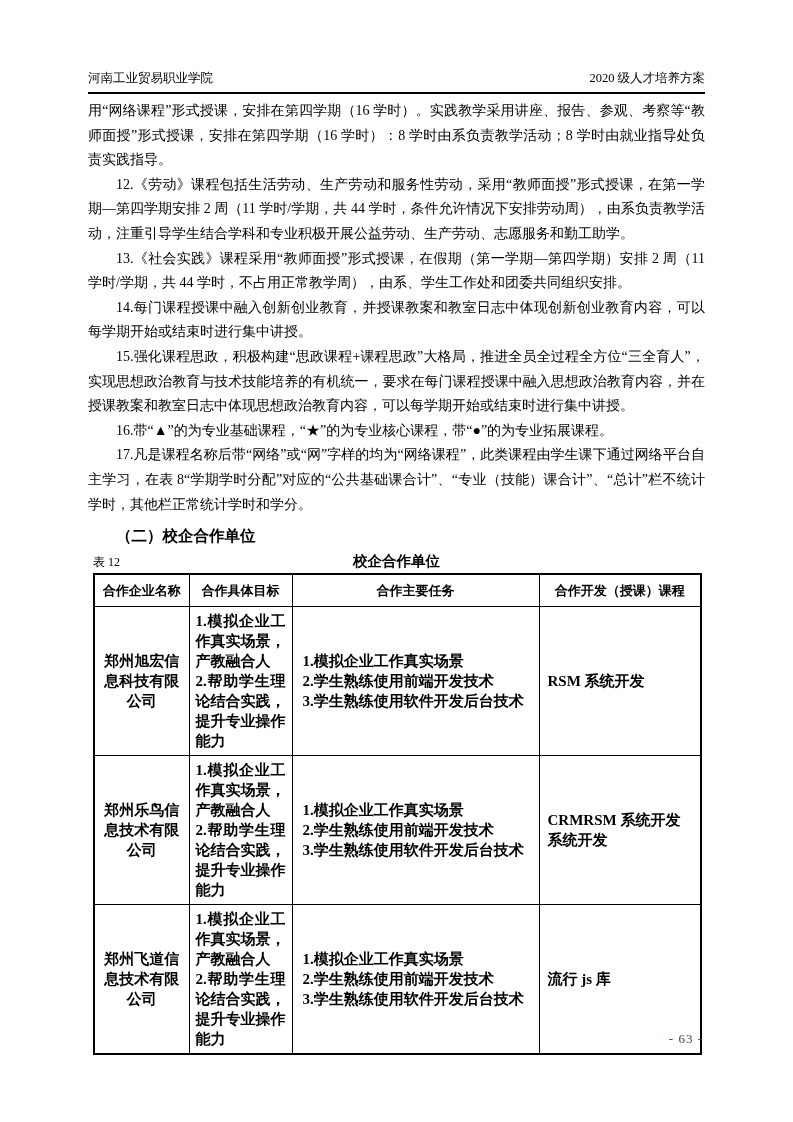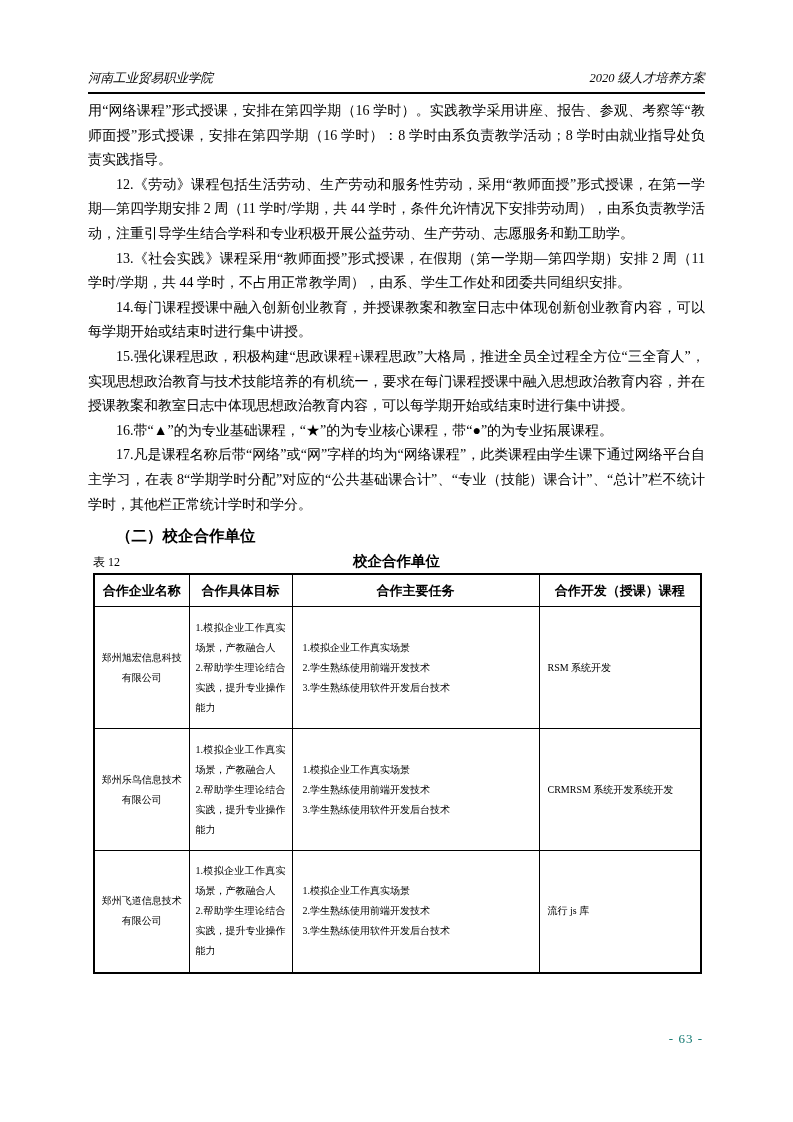--- a/index.html
+++ b/index.html
@@ -1,41 +1,41 @@
 <!DOCTYPE html>
 <html><head>
 <meta charset="utf-8">
 <style>
   html,body{margin:0;padding:0;background:#fff;}
   .page{position:relative;width:793px;height:1122px;background:#ffffff;color:#000;
         font-family:"Liberation Serif","DejaVu Serif",serif;overflow:hidden;}
   .header{position:absolute;left:88px;top:70px;width:617px;display:flex;
           justify-content:space-between;align-items:flex-end;font-size:12.5px;
-          border-bottom:2px solid #000;padding-bottom:5px;font-style:italic;}
+          border-bottom:2px solid #000;padding-bottom:5px;}
   .content{position:absolute;left:88px;top:99px;width:617px;}
   .para{margin:0;font-size:14px;line-height:24.6px;text-align:justify;text-indent:2em;}
   .para.noindent{text-indent:0;}
   .section-heading{margin:7px 0 0 0;padding-left:28px;font-size:15.5px;font-weight:bold;
           font-family:"Liberation Sans","DejaVu Sans",sans-serif;line-height:23px;}
   .caption-row{position:relative;margin-top:3px;height:23px;}
   .table-label{position:absolute;left:5px;bottom:2px;font-size:12px;}
   .table-caption{display:block;text-align:center;font-weight:bold;font-size:14.5px;
           font-family:"Liberation Sans","DejaVu Sans",sans-serif;line-height:23px;}
   table.coop{border-collapse:collapse;margin-left:5px;width:607px;table-layout:fixed;
           border:2px solid #000;padding-left:16px;}
   table.coop th,table.coop td{border:1px solid #000;vertical-align:middle;}
   table.coop th{font-size:13px;font-weight:bold;height:27px;text-align:center;
           font-family:"Liberation Sans","DejaVu Sans",sans-serif;padding:2px;}
-  table.coop td{font-size:10px;line-height:20px;}
+  table.coop td{font-size:15px;line-height:20px;font-weight:bold;}
   tbody tr{height:122px;}
   td.c1{text-align:center;padding:4px 6px;}
   td.c2{white-space:pre-line;text-align:justify;padding:4px 6px;}
   td.c3{white-space:pre-line;text-align:left;padding:4px 4px 4px 10px;}
   td.c4{white-space:pre-line;text-align:left;padding:4px 8px;}
-  .footer{position:absolute;top:1031px;right:90px;font-size:13px;color:#0f766e;
+  .footer{position:absolute;top:1031px;right:90px;font-size:13px;color:#701a75;
           letter-spacing:1px;}
 </style>
 </head>
 <body>
 
 <div class="page">
 
   <div class="header">
     <span>河南工业贸易职业学院</span>
     <span>2020 级人才培养方案</span>

